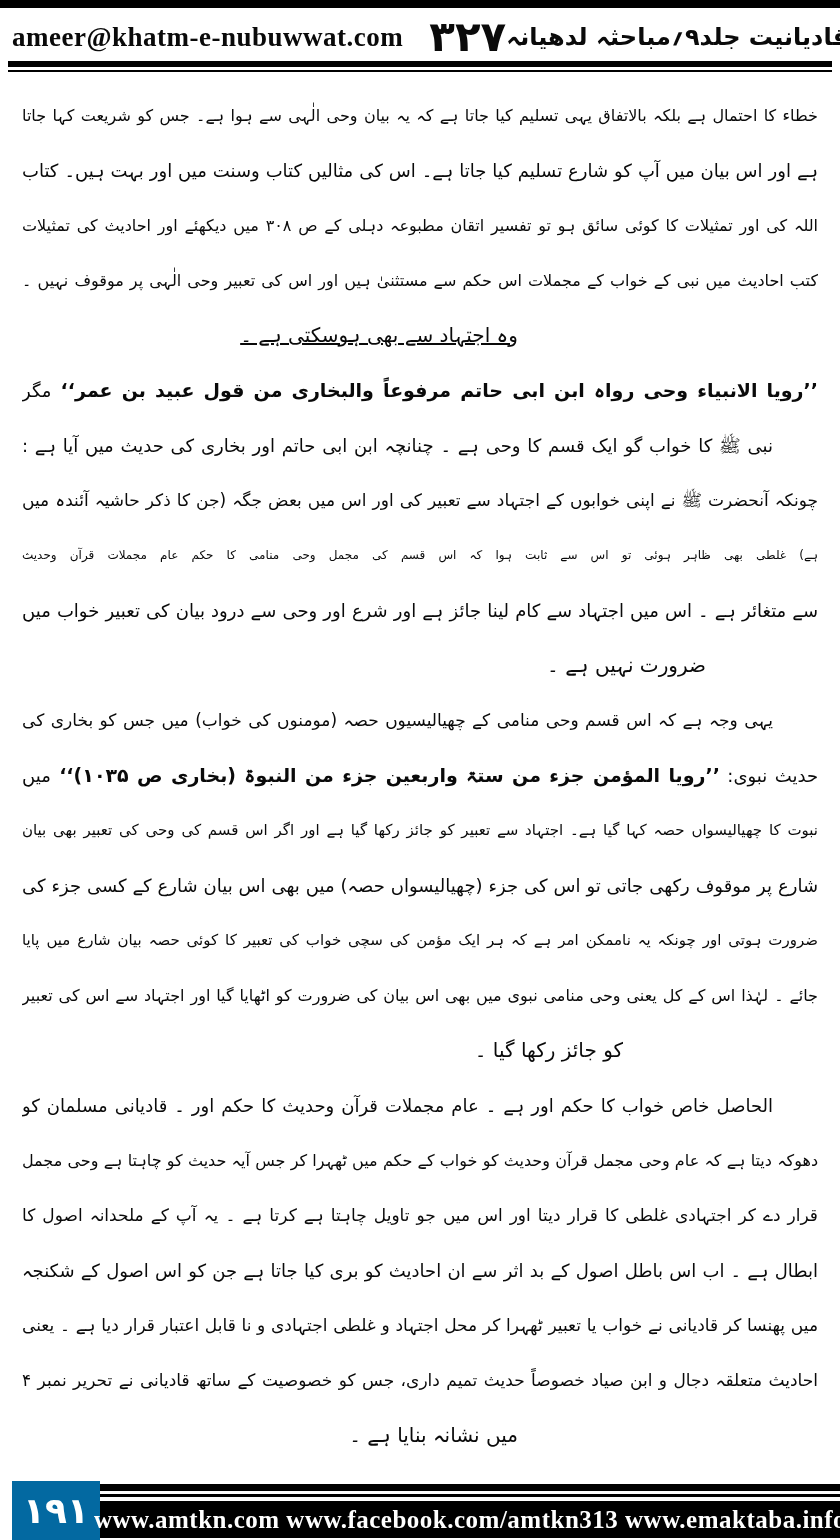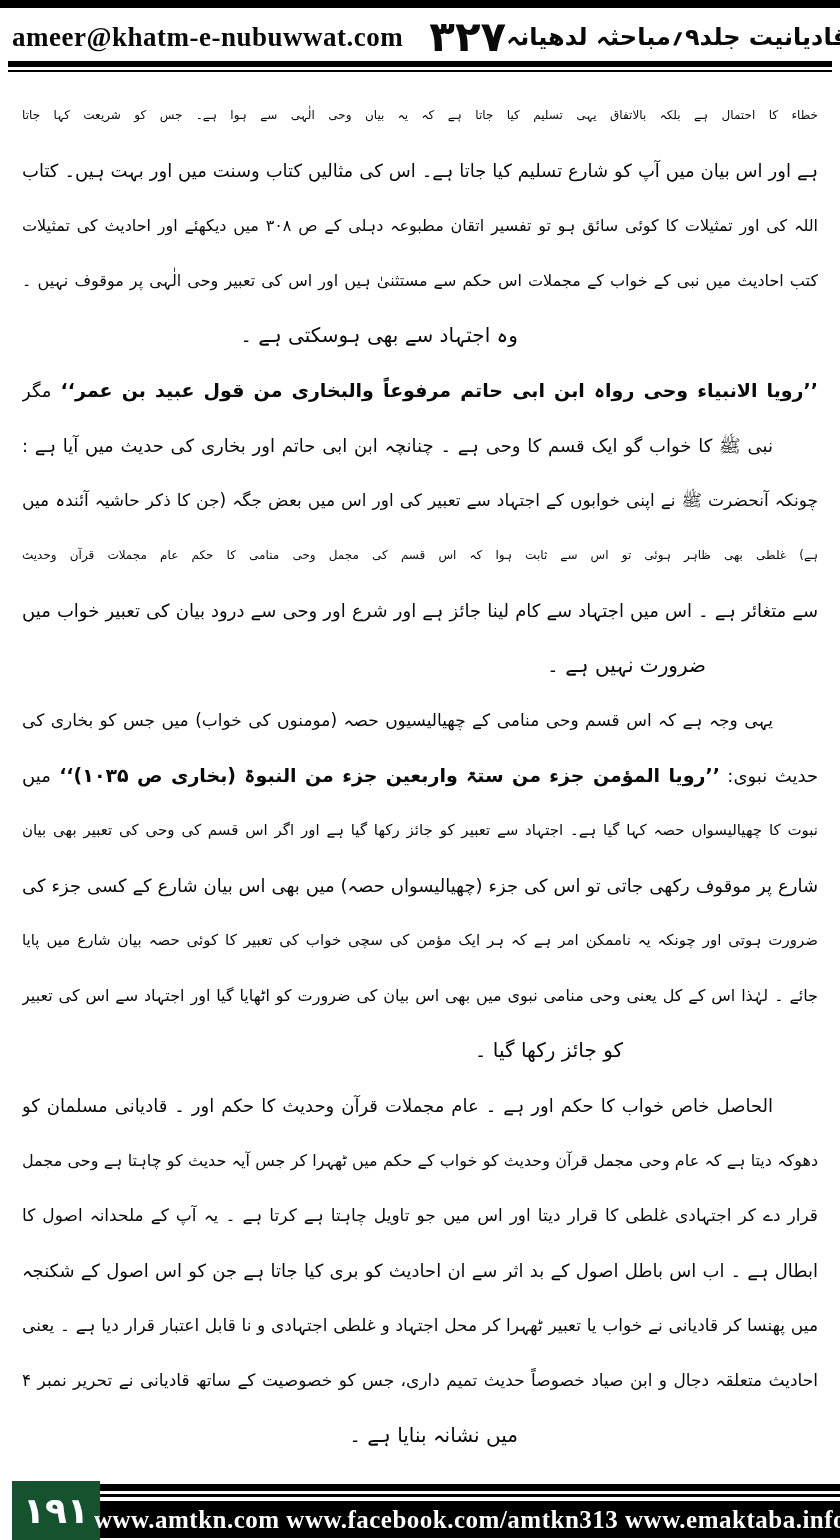--- a/index.html
+++ b/index.html
@@ -28,21 +28,21 @@
     position:absolute;top:88px;left:22px;right:22px;
     direction:rtl;
     font-size:20px;
   }
   .line{height:55px;line-height:55px;text-align:right;overflow:hidden;}
   .line.j{text-align:justify;text-align-last:justify;}
   .line .b{font-weight:bold;font-size:21px;}
   
   .footer-pagebox{
     position:absolute;left:12px;top:1481px;width:88px;height:59px;
-    background:#14532d;color:#fff;
+    background:#0369a1;color:#fff;
     display:flex;align-items:center;justify-content:center;
     direction:rtl;font-size:36px;font-weight:bold;
   }
   .footer-bar{position:absolute;left:100px;right:0;top:1484px;}
   .footer-bar .s1{height:7px;background:#000;}
   .footer-bar .s2{height:3px;background:#000;margin-top:3px;}
   .websites-bar{
     height:37px;background:#000;margin-top:4px;
     display:flex;align-items:center;justify-content:center;
   }
@@ -63,25 +63,25 @@
     <span class="pagenum-top">۳۲۷</span>
     <span class="book-title">محاسبہ قادیانیت جلد۹؍مباحثہ لدھیانہ</span>
   </div>
 
   <div class="rule">
     <div class="thick"></div>
     <div class="thin"></div>
   </div>
 
   <div class="body-text">
-      <div class="line j" style="font-size: 12px;"><span>خطاء کا احتمال ہے بلکہ بالاتفاق یہی تسلیم کیا جاتا ہے کہ یہ بیان وحی الٰہی سے ہوا ہے۔ جس کو شریعت کہا جاتا</span></div>
+      <div class="line j" style="font-size: 16px;"><span>خطاء کا احتمال ہے بلکہ بالاتفاق یہی تسلیم کیا جاتا ہے کہ یہ بیان وحی الٰہی سے ہوا ہے۔ جس کو شریعت کہا جاتا</span></div>
       <div class="line j" style="font-size: 18px;"><span>ہے اور اس بیان میں آپ کو شارع تسلیم کیا جاتا ہے۔ اس کی مثالیں کتاب وسنت میں اور بہت ہیں۔ کتاب</span></div>
       <div class="line j" style="font-size: 16px;"><span>اللہ کی اور تمثیلات کا کوئی سائق ہو تو تفسیر اتقان مطبوعہ دہلی کے ص ۳۰۸ میں دیکھئے اور احادیث کی تمثیلات</span></div>
       <div class="line j" style="font-size: 16px;"><span>کتب احادیث میں نبی کے خواب کے مجملات اس حکم سے مستثنیٰ ہیں اور اس کی تعبیر وحی الٰہی پر موقوف نہیں ۔</span></div>
-      <div class="line" style="margin-right: 300px; white-space: nowrap;"><span>وہ اجتہاد سے بھی ہوسکتی ہے ۔</span></div>
+      <div class="line" style="margin-right: 300px; white-space: nowrap; text-decoration: underline;"><span>وہ اجتہاد سے بھی ہوسکتی ہے ۔</span></div>
       <div class="line j" style="font-size: 18px;"><span class="b" style="font-size: 19px;">’’رویا الانبیاء وحی رواہ ابن ابی حاتم مرفوعاً والبخاری من قول عبید بن عمر‘‘ </span><span>مگر</span></div>
       <div class="line j" style="padding-right: 45px; font-size: 18px;"><span>نبی ﷺ کا خواب گو ایک قسم کا وحی ہے ۔ چنانچہ ابن ابی حاتم اور بخاری کی حدیث میں آیا ہے :</span></div>
       <div class="line j" style="font-size: 17px;"><span>چونکہ آنحضرت ﷺ نے اپنی خوابوں کے اجتہاد سے تعبیر کی اور اس میں بعض جگہ (جن کا ذکر حاشیہ آئندہ میں</span></div>
       <div class="line j" style="font-size: 12px;"><span>ہے) غلطی بھی ظاہر ہوئی تو اس سے ثابت ہوا کہ اس قسم کی مجمل وحی منامی کا حکم عام مجملات قرآن وحدیث</span></div>
       <div class="line j" style="font-size: 18px;"><span>سے متغائر ہے ۔ اس میں اجتہاد سے کام لینا جائز ہے اور شرع اور وحی سے درود بیان کی تعبیر خواب میں</span></div>
       <div class="line" style="margin-right: 112px; white-space: nowrap;"><span>ضرورت نہیں ہے ۔</span></div>
       <div class="line j" style="padding-right: 45px; font-size: 17px;"><span>یہی وجہ ہے کہ اس قسم وحی منامی کے چھیالیسیوں حصہ (مومنوں کی خواب) میں جس کو بخاری کی</span></div>
       <div class="line j" style="font-size: 18px;"><span>حدیث نبوی: </span><span class="b" style="font-size: 19px;">’’رویا المؤمن جزء من ستۃ واربعین جزء من النبوۃ (بخاری ص ۱۰۳۵)‘‘ </span><span>میں</span></div>
       <div class="line j" style="font-size: 15px;"><span>نبوت کا چھیالیسواں حصہ کہا گیا ہے۔ اجتہاد سے تعبیر کو جائز رکھا گیا ہے اور اگر اس قسم کی وحی کی تعبیر بھی بیان</span></div>
       <div class="line j" style="font-size: 18px;"><span>شارع پر موقوف رکھی جاتی تو اس کی جزء (چھیالیسواں حصہ) میں بھی اس بیان شارع کے کسی جزء کی</span></div>

